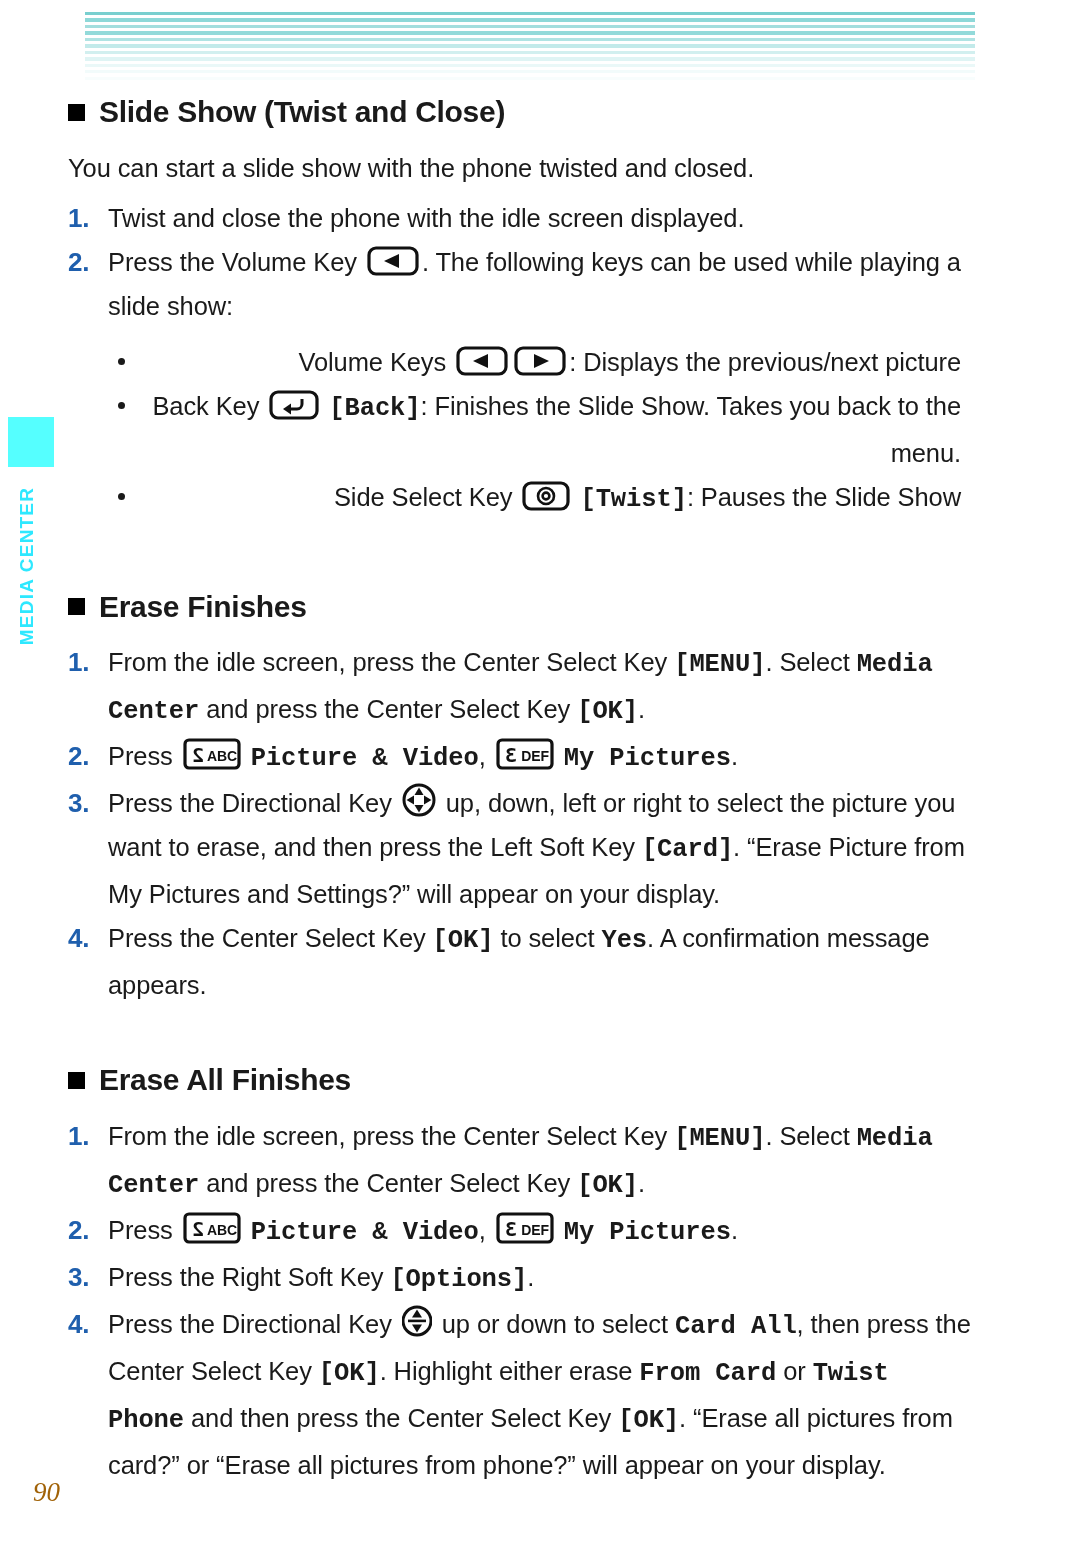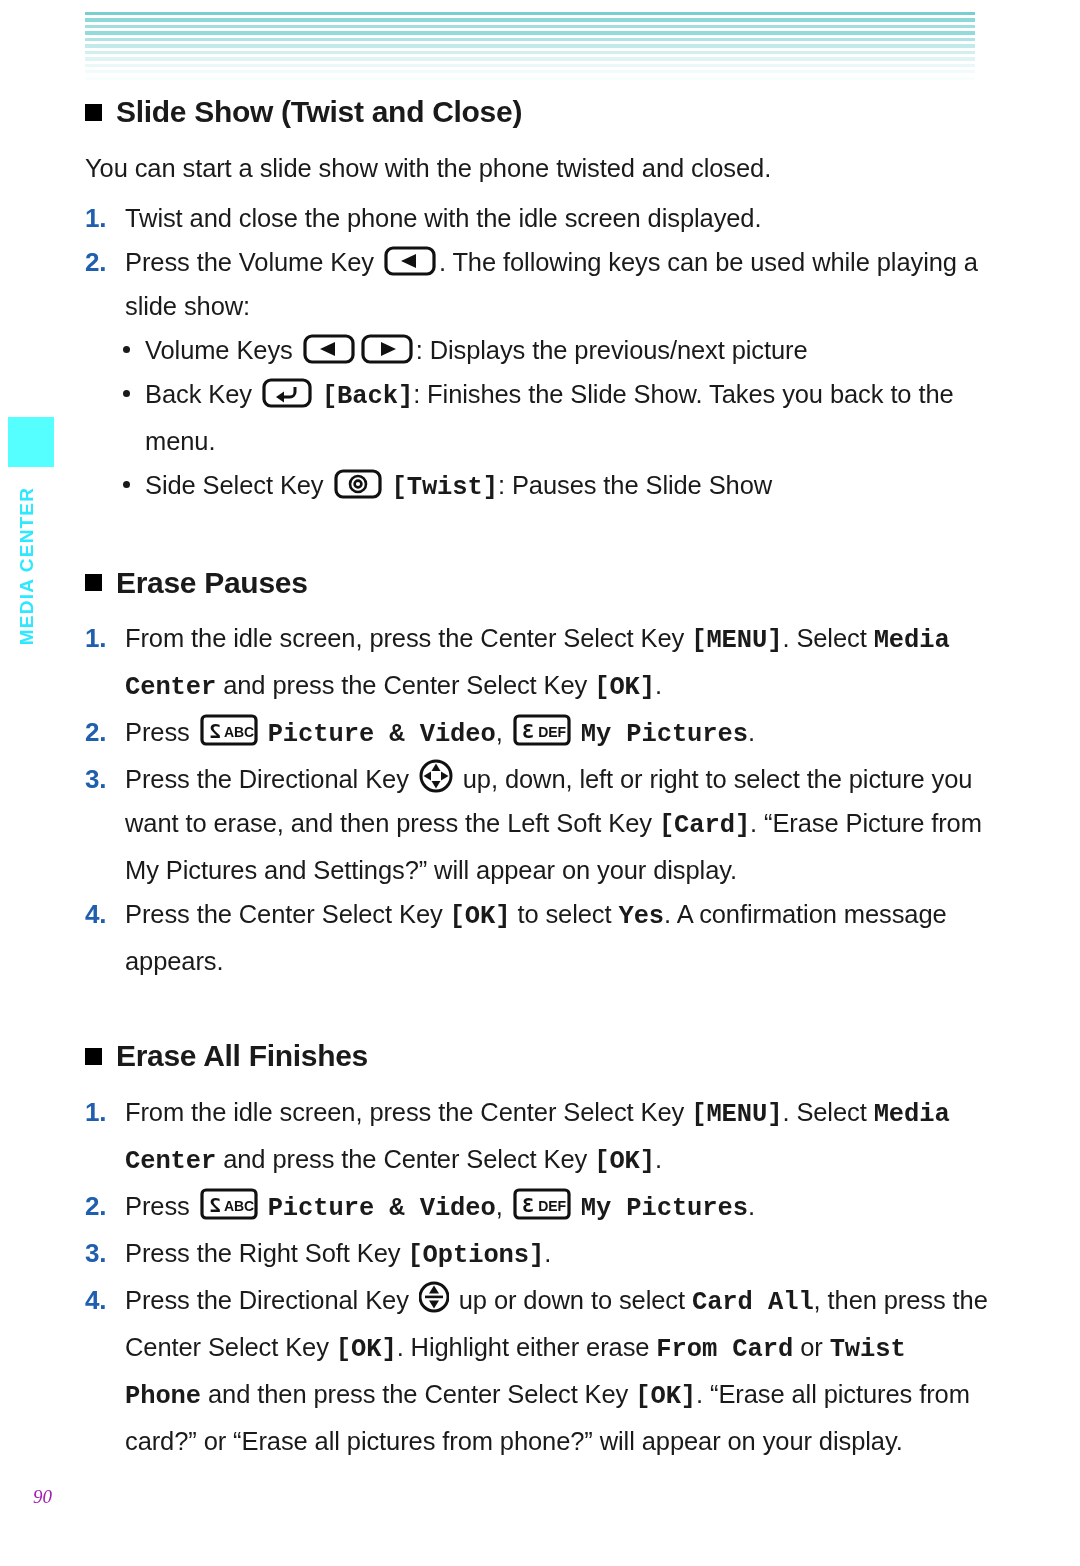--- a/index.html
+++ b/index.html
@@ -48,21 +48,21 @@
     font-weight: bold;
     letter-spacing: 1.2px;
     transform: rotate(-90deg);
     transform-origin: center center;
     white-space: nowrap;
   }
 
   
   #content {
     position: absolute;
-    left: 85px;
+    left: 68px;
     top: 95px;
     width: 905px;
   }
 
   h2.section-heading {
     font-size: 30px;
     font-weight: bold;
     margin: 0 0 16px 0;
     line-height: 1.15;
     letter-spacing: -0.3px;
@@ -103,22 +103,23 @@
     position: absolute;
     left: 0;
     top: 0;
     color: #1f5fad;
     font-weight: bold;
     font-size: 26px;
   }
 
   ul.bullets {
     list-style: none;
-    margin: 0;
+    margin: 12px;
     padding: 0 0 0 38px;
+    text-align: right;
   }
   ul.bullets > li {
     position: relative;
     padding-left: 22px;
     font-size: 25.5px;
     line-height: 44px;
     letter-spacing: -0.1px;
   }
   ul.bullets > li .dot {
     position: absolute;
@@ -141,22 +142,22 @@
   }
   .keyicon svg { display: block; }
 
   
   #page-number {
     position: absolute;
     left: 33px;
     bottom: 58px;
     font-family: "Liberation Serif", serif;
     font-style: italic;
-    font-size: 19px;
-    color: #a21caf;
+    font-size: 27px;
+    color: #a16207;
   }
 </style>
 </head>
 <body>
 
 <div id="header-stripes">
     <div class="stripe" style="height: 3.2381px; background: rgb(121, 207, 207);"></div>
     <div class="stripe" style="height: 3.2381px; background: rgb(255, 255, 255);"></div>
     <div class="stripe" style="height: 3.2381px; background: rgb(142, 216, 216);"></div>
     <div class="stripe" style="height: 3.2381px; background: rgb(255, 255, 255);"></div>
@@ -210,21 +211,21 @@
           </svg></span> <b>[Back]</b>: Finishes the Slide Show. Takes you back to the menu.</li>
       <li><span class="dot"></span>Side Select Key <span class="keyicon"><svg width="48" height="30" viewBox="0 0 48 30">
             <rect x="2" y="2" width="44" height="26" rx="7" ry="7" fill="#fff" stroke="#111" stroke-width="3.2"></rect>
             <circle cx="24" cy="15" r="8" fill="none" stroke="#111" stroke-width="2.6"></circle>
             <circle cx="24" cy="15" r="3.4" fill="none" stroke="#111" stroke-width="2.6"></circle>
           </svg></span> <b>[Twist]</b>: Pauses the Slide Show</li>
     </ul>
     <div class="gap-lg"></div>
     <h2 class="section-heading">
       <span class="sq"></span>
-      <span class="htext">Erase Pauses</span>
+      <span class="htext">Erase Finishes</span>
     </h2>
     <ol class="steps">
       <li><span class="num">1.</span>From the idle screen, press the Center Select Key <b>[MENU]</b>. Select <b>Media Center</b> and press the Center Select Key <b>[OK]</b>.</li>
       <li><span class="num">2.</span>Press <span class="keyicon"><svg width="58" height="32" viewBox="0 0 58 32">
             <rect x="2" y="2" width="54" height="28" rx="4" ry="4" fill="#fff" stroke="#111" stroke-width="3.2"></rect>
             <text x="15" y="24" font-family="DejaVu Sans Mono, monospace" font-size="20" font-weight="bold" fill="#111" text-anchor="middle" transform="scale(-1,1) translate(-30,0)">2</text>
             <text x="39" y="23" font-family="Liberation Sans, sans-serif" font-size="14" font-weight="bold" fill="#111" text-anchor="middle">ABC</text>
           </svg></span> <b>Picture &amp; Video</b>, <span class="keyicon"><svg width="58" height="32" viewBox="0 0 58 32">
             <rect x="2" y="2" width="54" height="28" rx="4" ry="4" fill="#fff" stroke="#111" stroke-width="3.2"></rect>
             <text x="15" y="24" font-family="DejaVu Sans Mono, monospace" font-size="20" font-weight="bold" fill="#111" text-anchor="middle" transform="scale(-1,1) translate(-30,0)">3</text>

